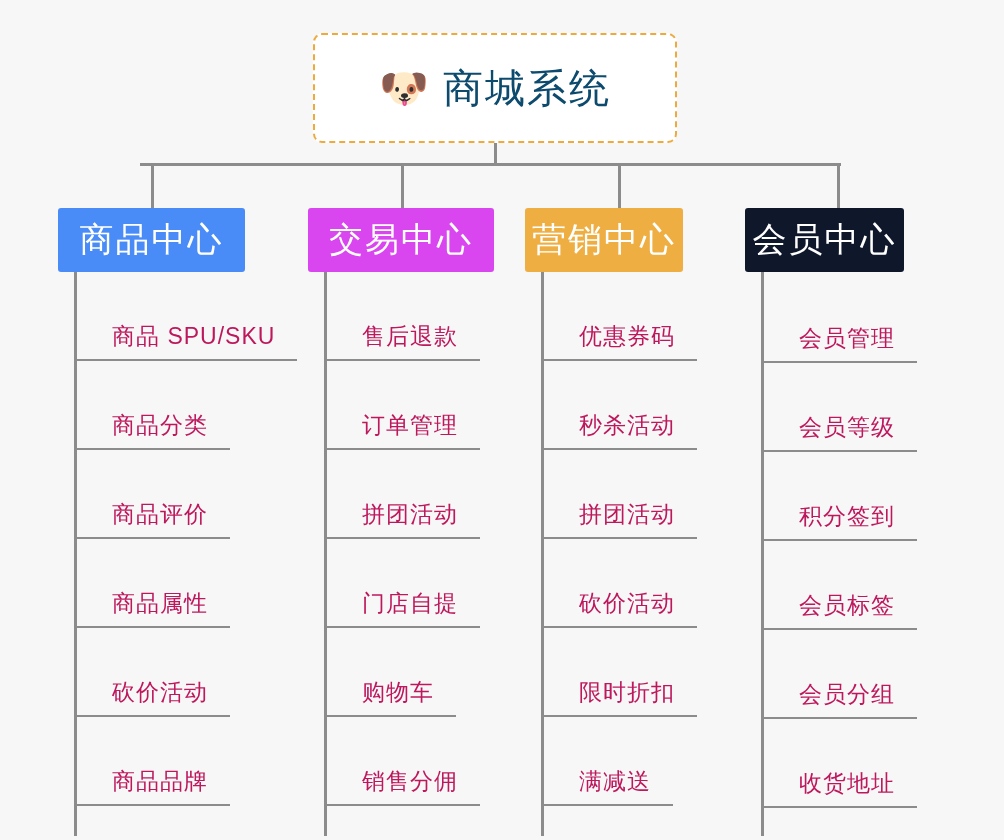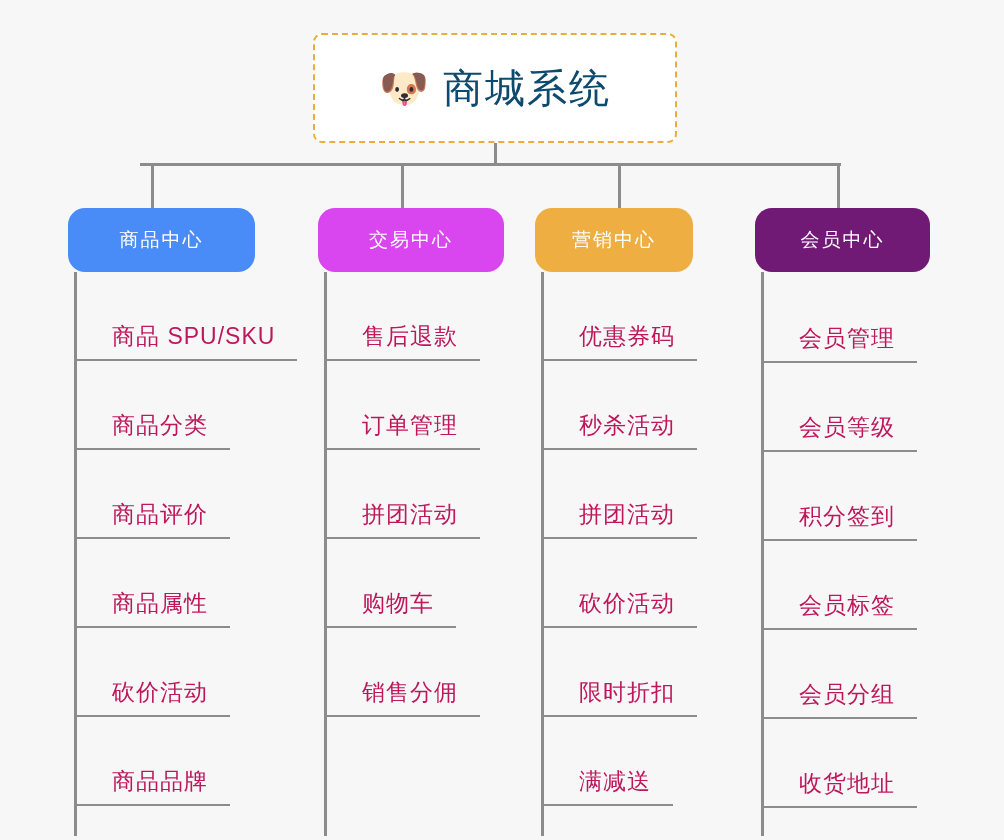--- a/index.html
+++ b/index.html
@@ -58,29 +58,29 @@
   .line-h { height: 3px; }
 
   
   .column {
     position: absolute;
     top: 208px;
   }
   .cat-header {
     position: absolute;
     top: 0;
-    left: 10px;
+    left: 0;
     height: 64px;
     box-sizing: border-box;
-    border-radius: 17px;
+    border-radius: 3px;
     display: flex;
     align-items: center;
     justify-content: center;
     color: #ffffff;
-    font-size: 19px;
+    font-size: 34px;
     letter-spacing: 2px;
     white-space: nowrap;
   }
 
   
   .spine {
     position: absolute;
     width: 3px;
     background: #8c8c8c;
   }
@@ -161,20 +161,23 @@
       <li class="leaf">
         <span class="leaf-label">售后退款</span>
       </li>
       <li class="leaf">
         <span class="leaf-label">订单管理</span>
       </li>
       <li class="leaf">
         <span class="leaf-label">拼团活动</span>
       </li>
       <li class="leaf">
+        <span class="leaf-label">门店自提</span>
+      </li>
+      <li class="leaf">
         <span class="leaf-label">购物车</span>
       </li>
       <li class="leaf">
         <span class="leaf-label">销售分佣</span>
       </li>
     </ul>
   </div>
 
   <div class="column" style="left:525px;">
     <div class="cat-header" style="width:158px; background:#eeae42;">
@@ -197,21 +200,21 @@
       <li class="leaf">
         <span class="leaf-label">限时折扣</span>
       </li>
       <li class="leaf">
         <span class="leaf-label">满减送</span>
       </li>
     </ul>
   </div>
 
   <div class="column" style="left:745px;">
-    <div class="cat-header" style="width:175px; background:#701a75;">
+    <div class="cat-header" style="width:159px; background:#0f172a;">
       <span>会员中心</span>
     </div>
     <div class="spine" style="left:16px; top:64px; height:564px;"></div>
     <ul class="leaf-list" style="left:16px; top:52px;margin-top:14px;">
       <li class="leaf">
         <span class="leaf-label">会员管理</span>
       </li>
       <li class="leaf">
         <span class="leaf-label">会员等级</span>
       </li>

